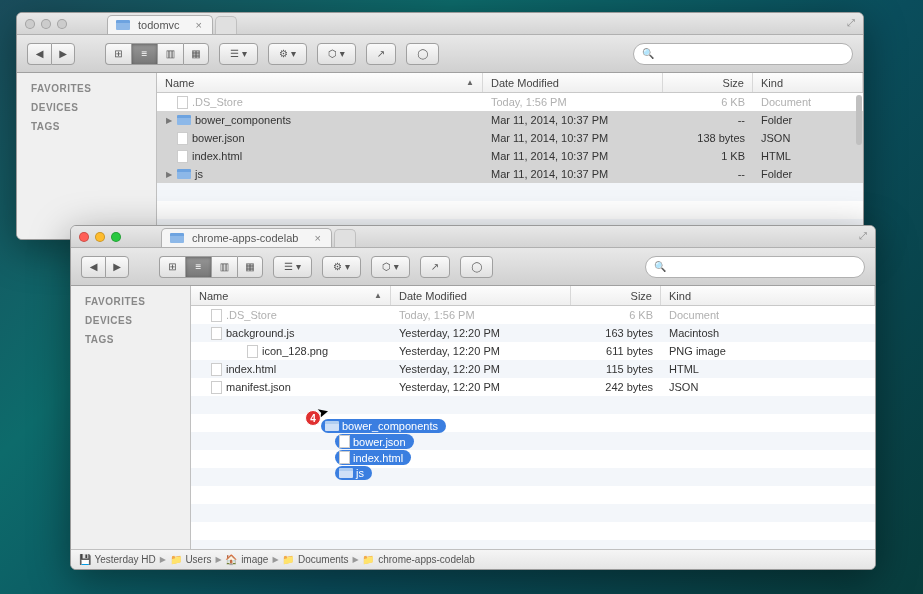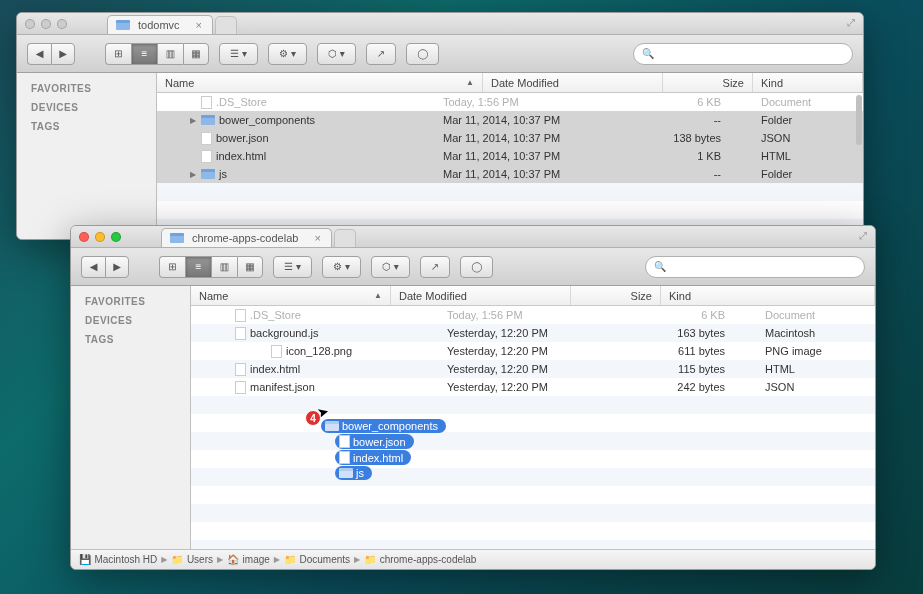--- a/index.html
+++ b/index.html
@@ -43,21 +43,21 @@
 .col.name { flex: 1; justify-content: space-between; }
 .col.date { width: 180px; }
 .col.size { width: 90px; justify-content: flex-end; }
 .col.kind { width: 110px; }
 .sort-arrow { font-size: 8px; color: #666; }
 .rows { flex: 1; position: relative; overflow: hidden; }
 .row { display: flex; height: 18px; font-size: 11px; color: #333; align-items: center; }
 .row.stripe { background: #f3f6fa; }
 .row.sel { background: #d4d4d4; }
 .row.dim { color: #b0b0b0; }
-.cell { padding: 0 8px; display: flex; align-items: center; gap: 4px; margin-left: 24px; }
+.cell { padding: 0 8px; display: flex; align-items: center; gap: 4px; }
 .cell.name { flex: 1; }
 .cell.date { width: 180px; }
 .cell.size { width: 90px; justify-content: flex-end; }
 .cell.kind { width: 110px; }
 .disclosure { width: 8px; font-size: 8px; color: #777; display: inline-block; text-align: center; }
 .ficon { width: 14px; height: 14px; display:inline-flex; align-items:center; justify-content:center; font-size:10px; }
 .ficon.folder { background: #8db8e8; border-radius: 1px; border-top: 3px solid #6da3e0; width:14px; height:10px; }
 .ficon.doc { background: white; border: 1px solid #ccc; width: 11px; height: 13px; }
 .pathbar { height: 20px; background: linear-gradient(#f5f5f5,#e5e5e5); border-top: 1px solid #c0c0c0; display: flex; align-items: center; padding: 0 8px; font-size: 10px; color: #555; gap: 4px; }
 .path-seg { display: flex; align-items: center; gap: 3px; }
@@ -353,21 +353,21 @@
           <div class="row"></div>
           <div class="row stripe"></div>
           <div class="row"></div>
           <div class="row stripe"></div>
         </div>
     </div>
   </div>
   <div class="pathbar" id="pathbar">
       <span class="path-seg">
         <span style="font-size: 10px;">💾</span>
-        <span>Macintosh HD</span>
+        <span>Yesterday HD</span>
       </span>
       <span class="path-sep">▶</span>
       <span class="path-seg">
         <span style="font-size: 10px;">📁</span>
         <span>Users</span>
       </span>
       <span class="path-sep">▶</span>
       <span class="path-seg">
         <span style="font-size: 10px;">🏠</span>
         <span>image</span>

